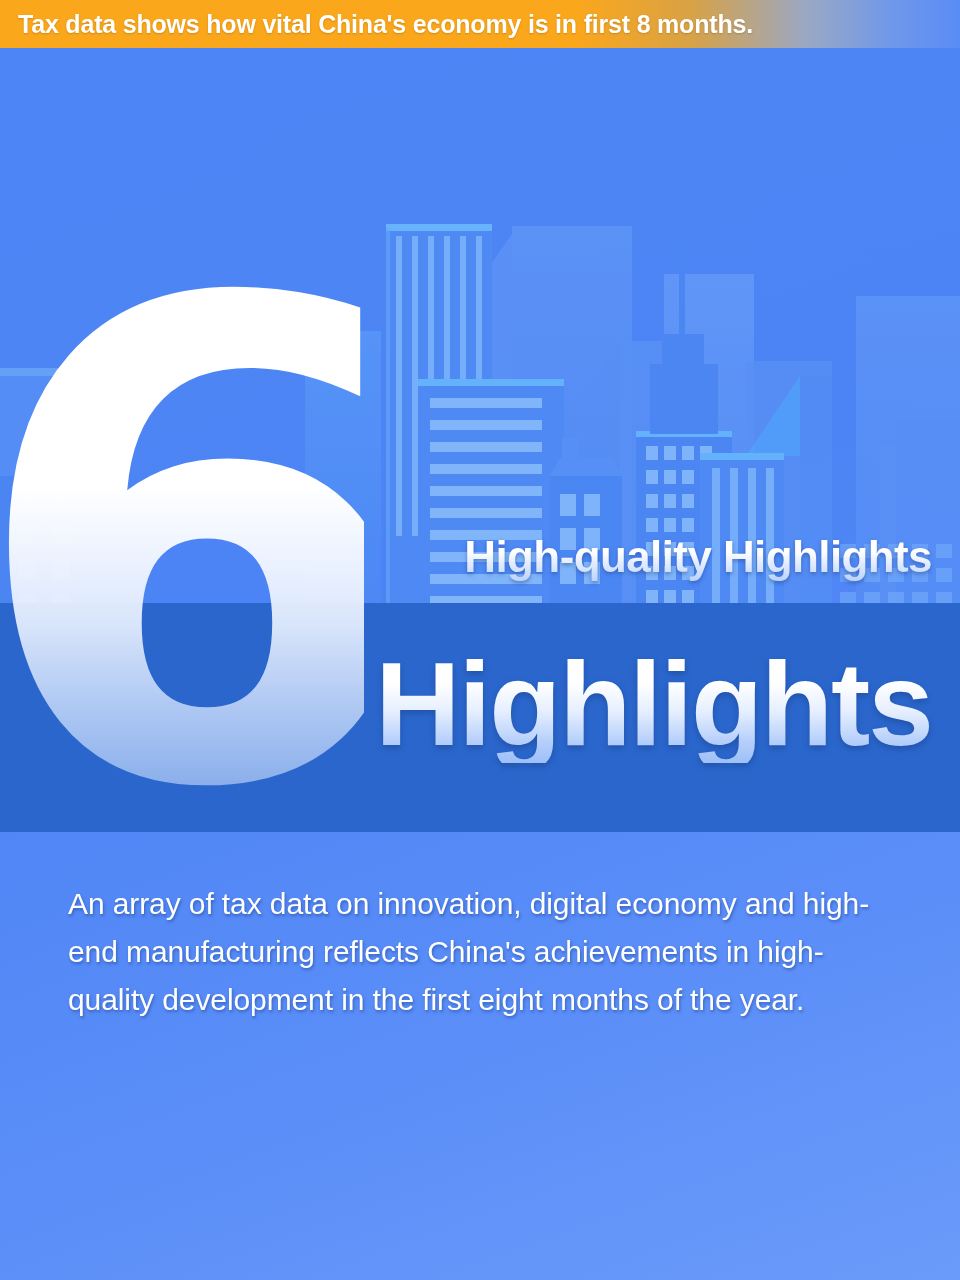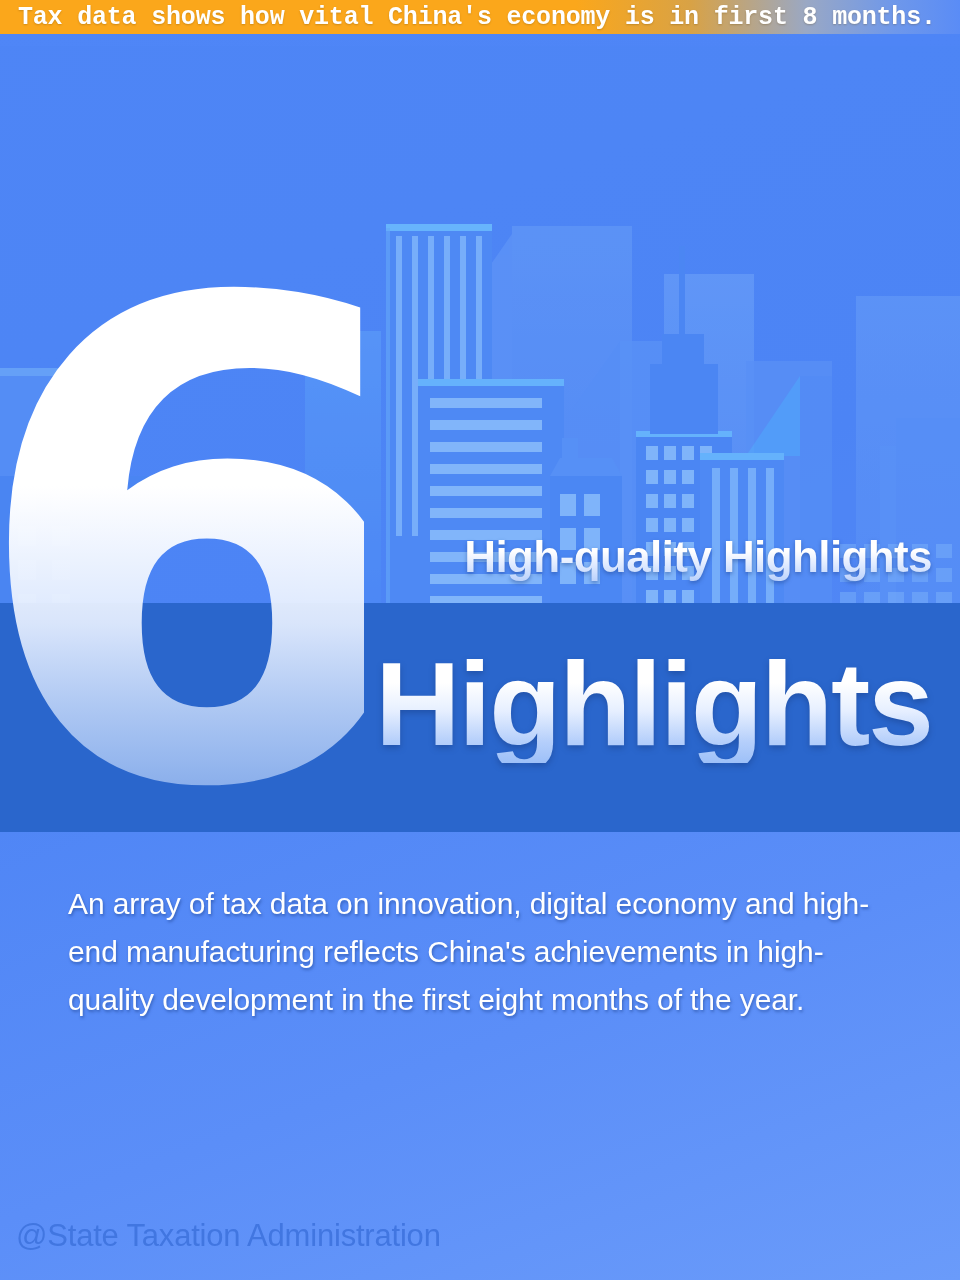--- a/index.html
+++ b/index.html
@@ -18,30 +18,29 @@
     overflow: hidden;
     background: linear-gradient(160deg, #4f86f7 0%, #4d84f5 45%, #5b8ef8 75%, #6a9bfa 100%);
   }
 
   
   .headline-bar {
     position: absolute;
     left: 0;
     top: 0;
     width: 960px;
-    height: 34px;
+    height: 48px;
     background: linear-gradient(90deg,
         #fba71b 0%,
         #fba71b 60%,
         #d8a246 72%,
         #9aa8c4 84%,
         #6f98ea 93%,
         #5a8cf6 100%);
     z-index: 40;
-    font-family: Liberation Mono, monospace;
   }
   .headline-text {
     position: absolute;
     left: 18px;
     top: 50%;
     transform: translateY(-50%);
     color: #ffffff;
     font-size: 25px;
     font-weight: bold;
     letter-spacing: -0.2px;
@@ -353,15 +352,14 @@
   <div class="headline-bar">
     <div class="headline-text">Tax data shows how vital China's economy is in first 8 months.</div>
   </div>
 
   <div class="subtitle">High-quality Highlights</div>
 
   <div class="highlights-text">Highlights</div>
 
   <div class="body-copy">An array of tax data on innovation, digital economy and high-end manufacturing reflects China's achievements in high-quality development in the first eight months of the year.</div>
 
-  <div class="credit">@State Taxation Administration</div>
 
 </div>
 
 </body></html>

